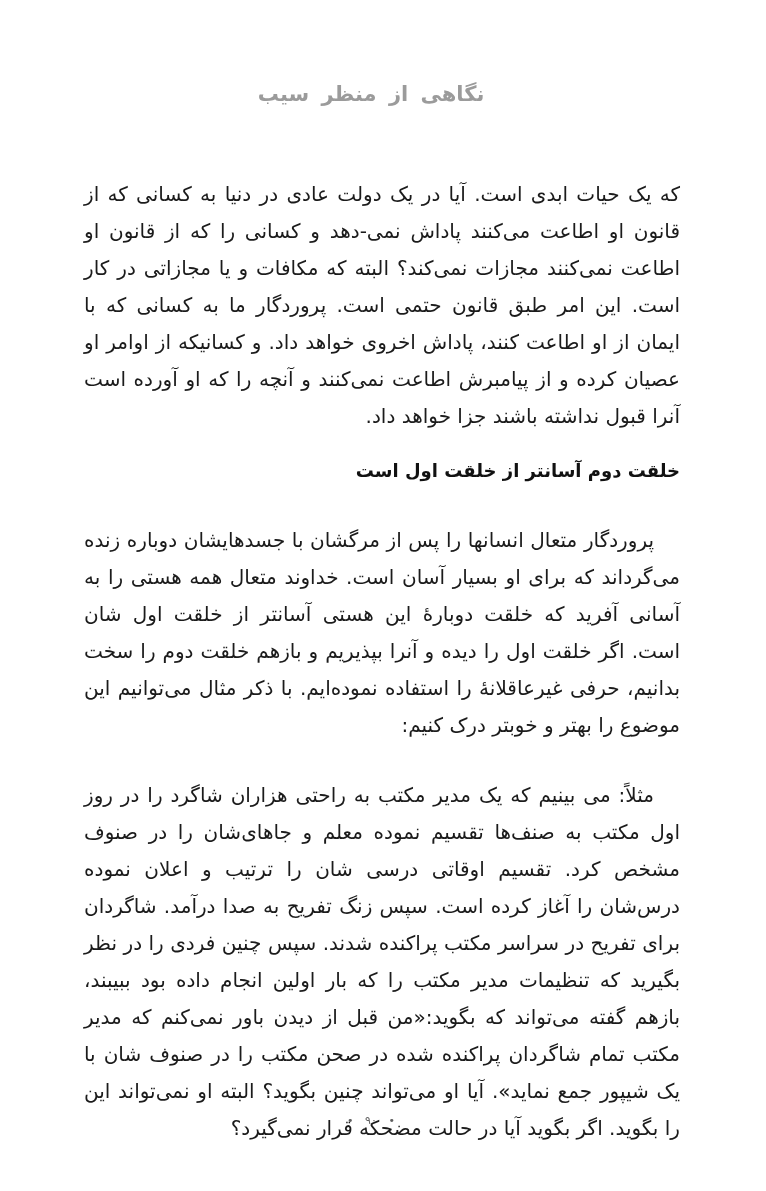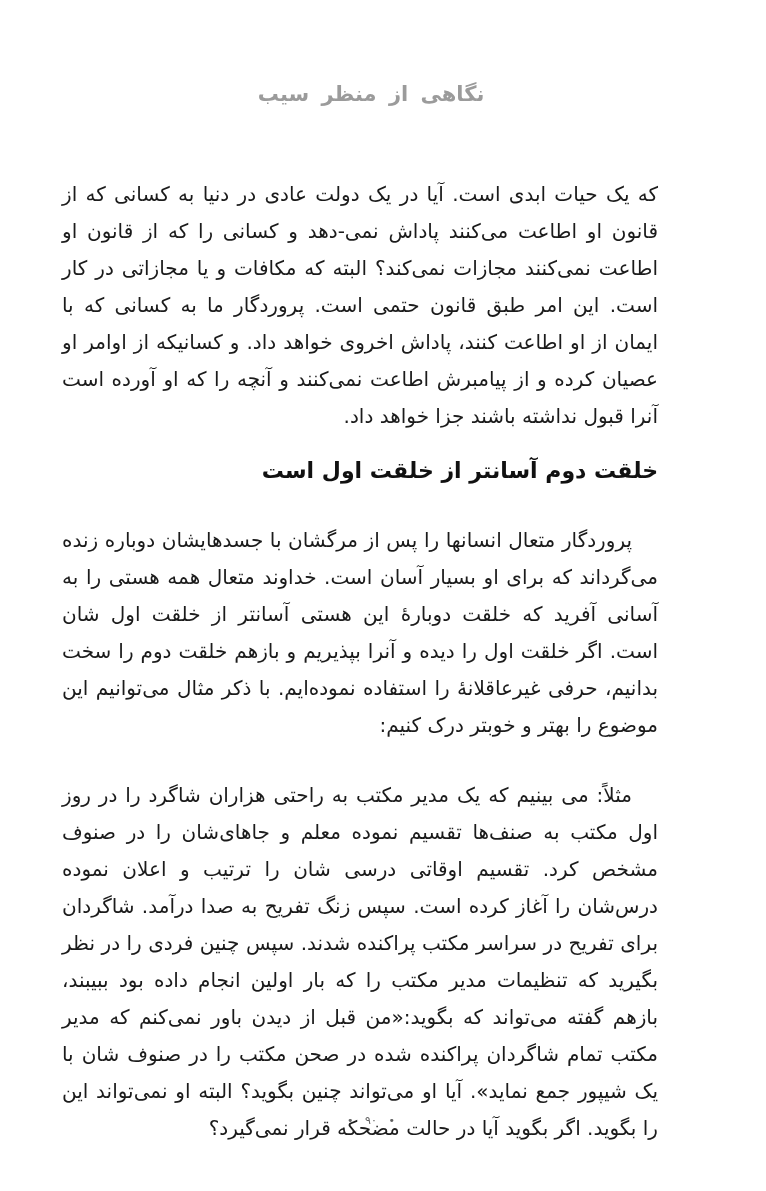--- a/index.html
+++ b/index.html
@@ -28,21 +28,21 @@
     font-size: 21px;
     font-weight: 700;
     color: #9b9b9b;
     word-spacing: 5px;
     letter-spacing: 0.5px;
   }
 
   .text-block {
     position: absolute;
     top: 152px;
-    right: 84px;
+    right: 62px;
     width: 620px;
     direction: rtl;
     color: #1b1b1b;
     font-size: 20px;
     line-height: 37px;
     text-align: justify;
     text-justify: inter-word;
   }
 
   .para {
@@ -50,21 +50,21 @@
   }
 
   .para.indented {
     text-indent: 26px;
     margin-top: 21px;
   }
 
   .section-heading {
     direction: rtl;
     text-align: right;
-    font-size: 22px;
+    font-size: 18px;
     font-weight: 700;
     color: #111111;
     line-height: 37px;
     margin: 5px 0 3px 0;
   }
 
   .footer {
     position: absolute;
     top: 1096px;
     left: 0;

